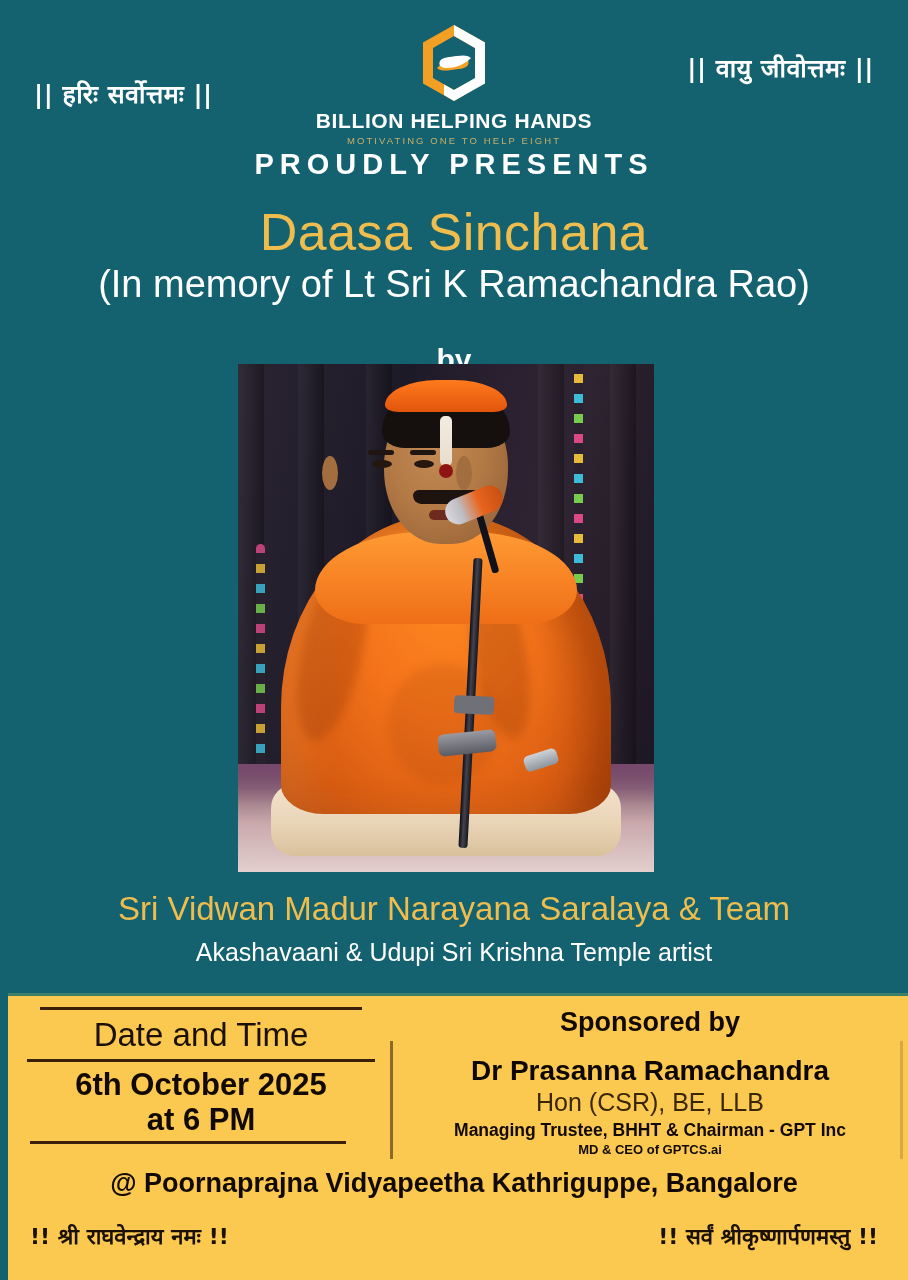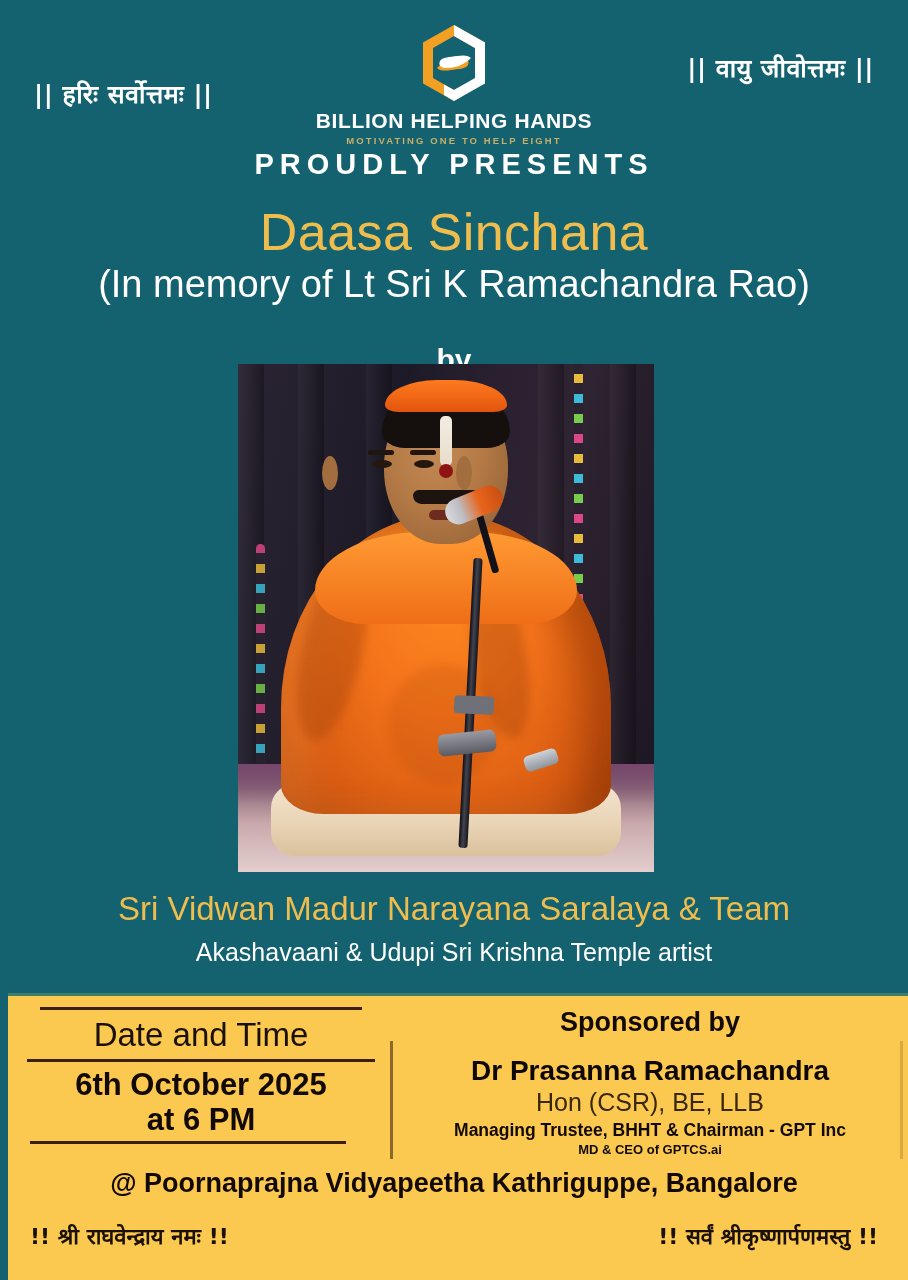--- a/index.html
+++ b/index.html
@@ -64,21 +64,21 @@
     color: #ffffff;
     font-size: 21px;
     font-weight: 800;
     letter-spacing: 0.6px;
     line-height: 1;
     font-family: "Liberation Sans", sans-serif;
   }
   .logo-tagline {
     color: #c8b06a;
     font-size: 9.5px;
-    font-weight: 700;
+    font-weight: 400;
     letter-spacing: 2.1px;
     margin-top: 4px;
   }
 
   
   .presents {
     position: absolute;
     left: 0; top: 148px;
     width: 908px;
     text-align: center;

